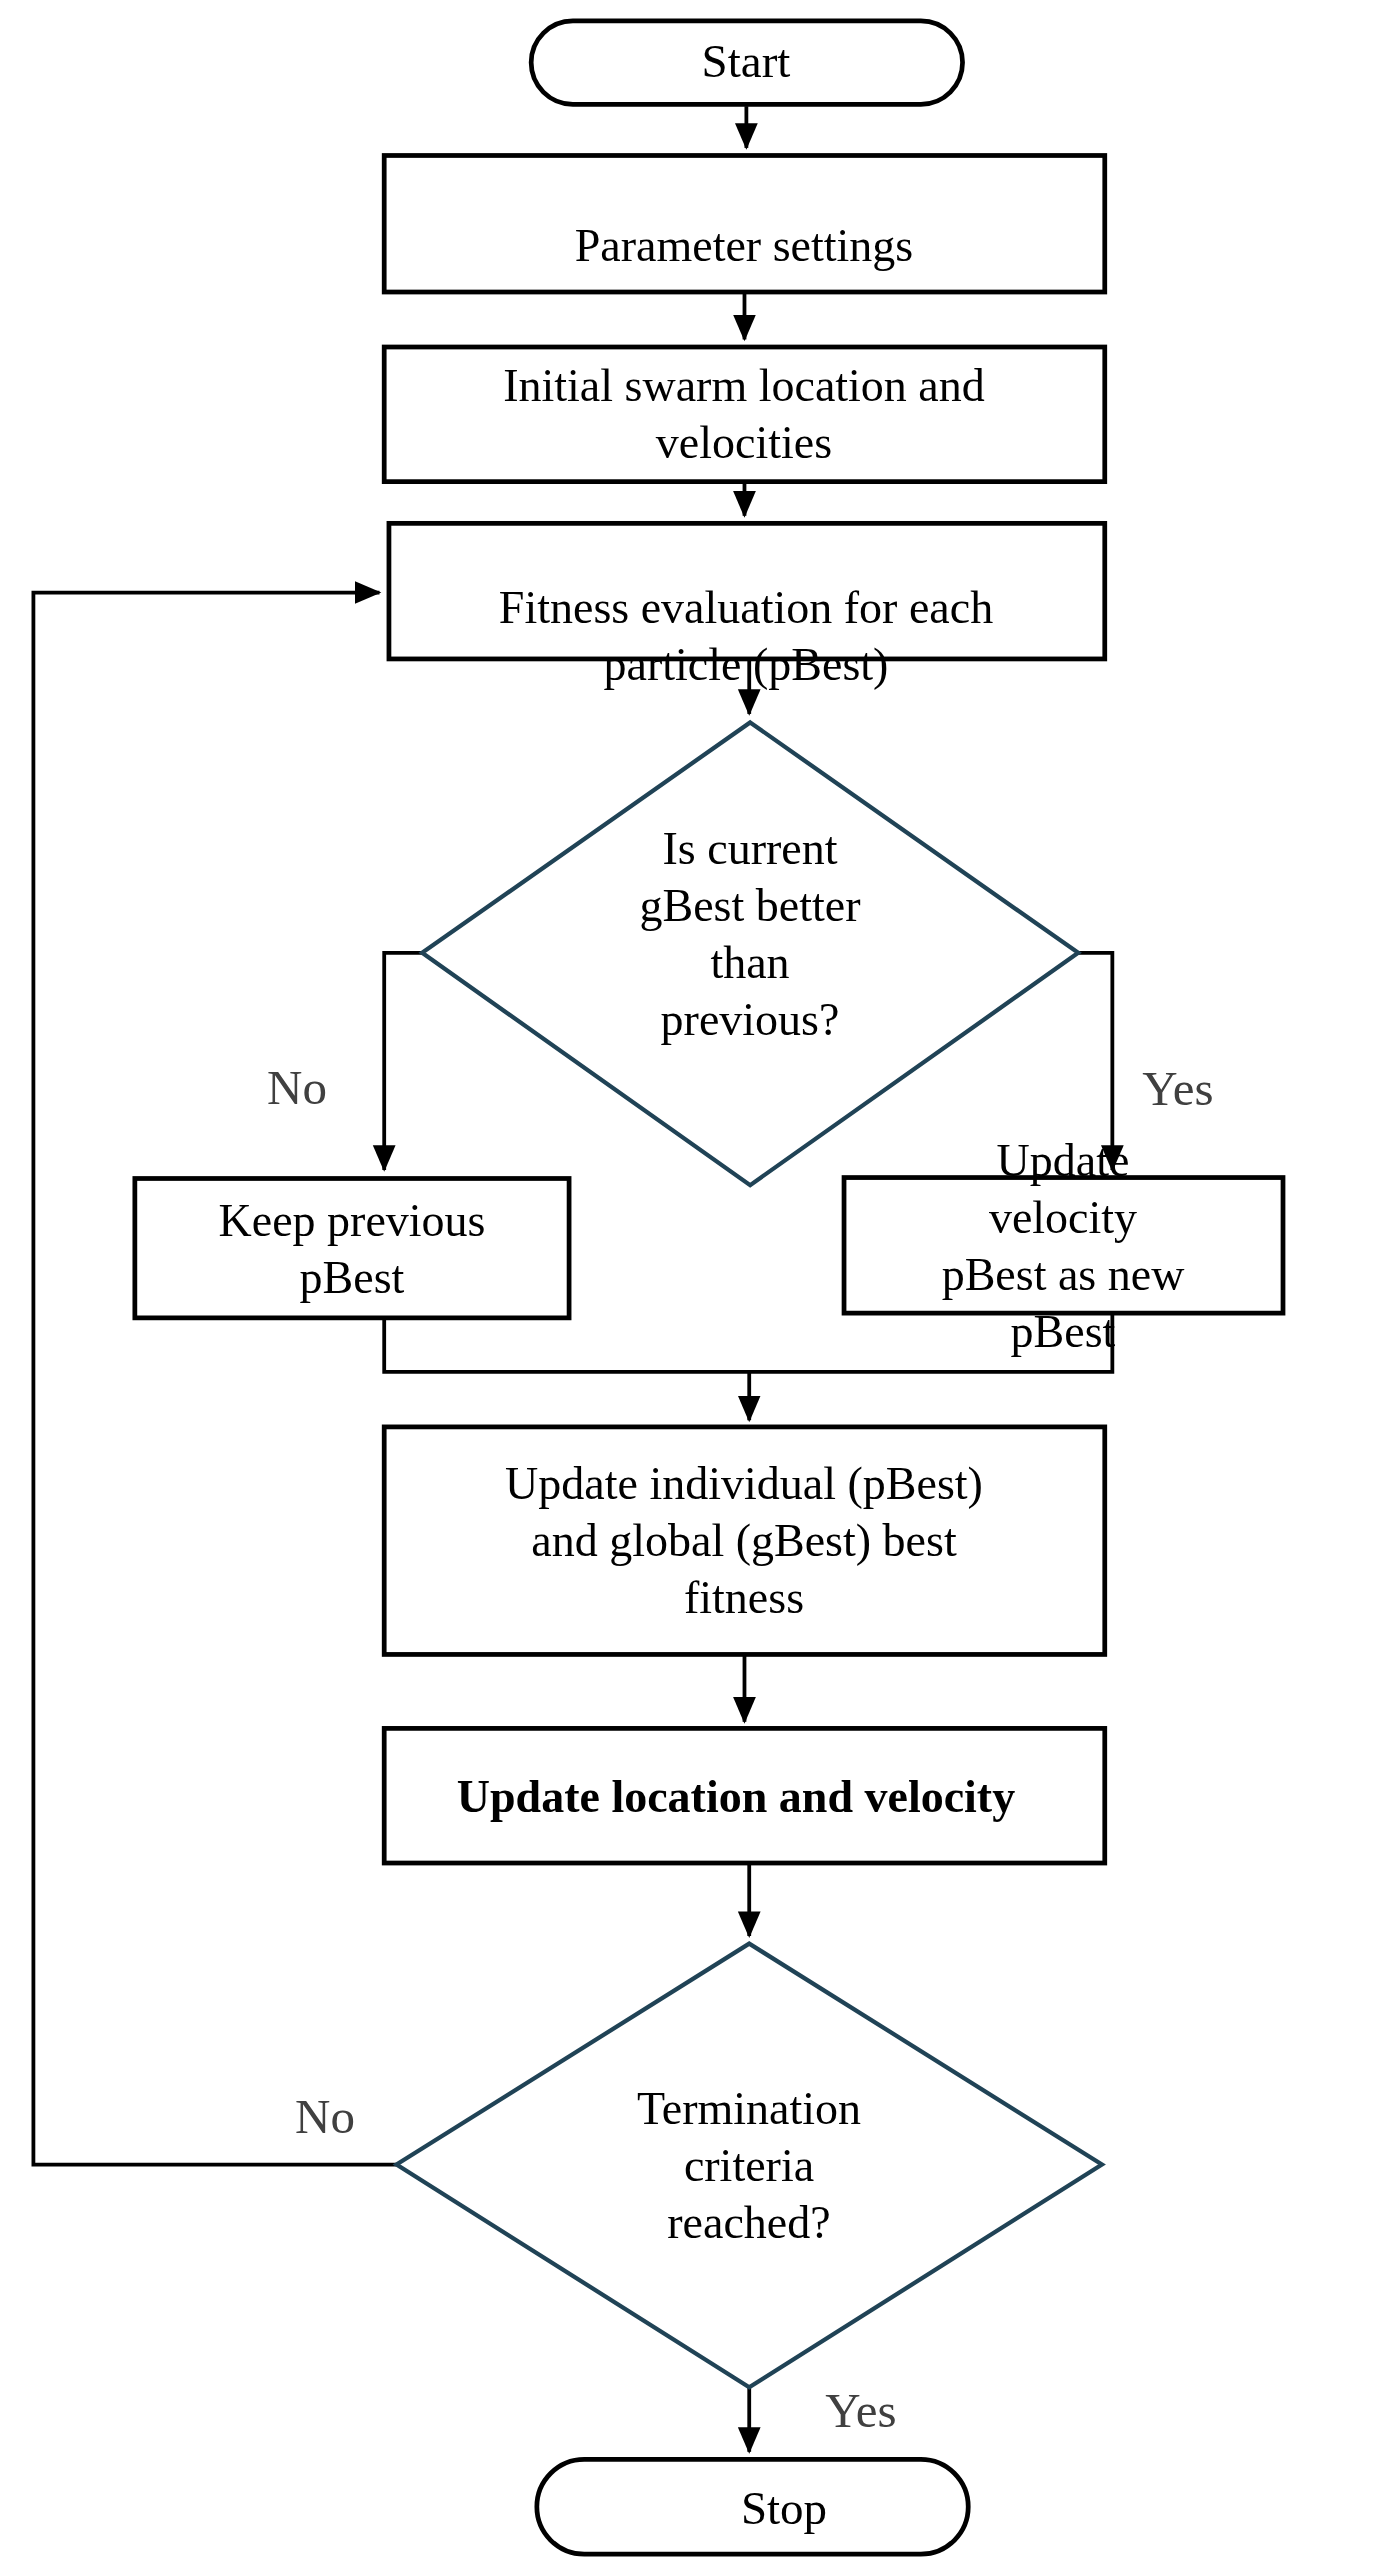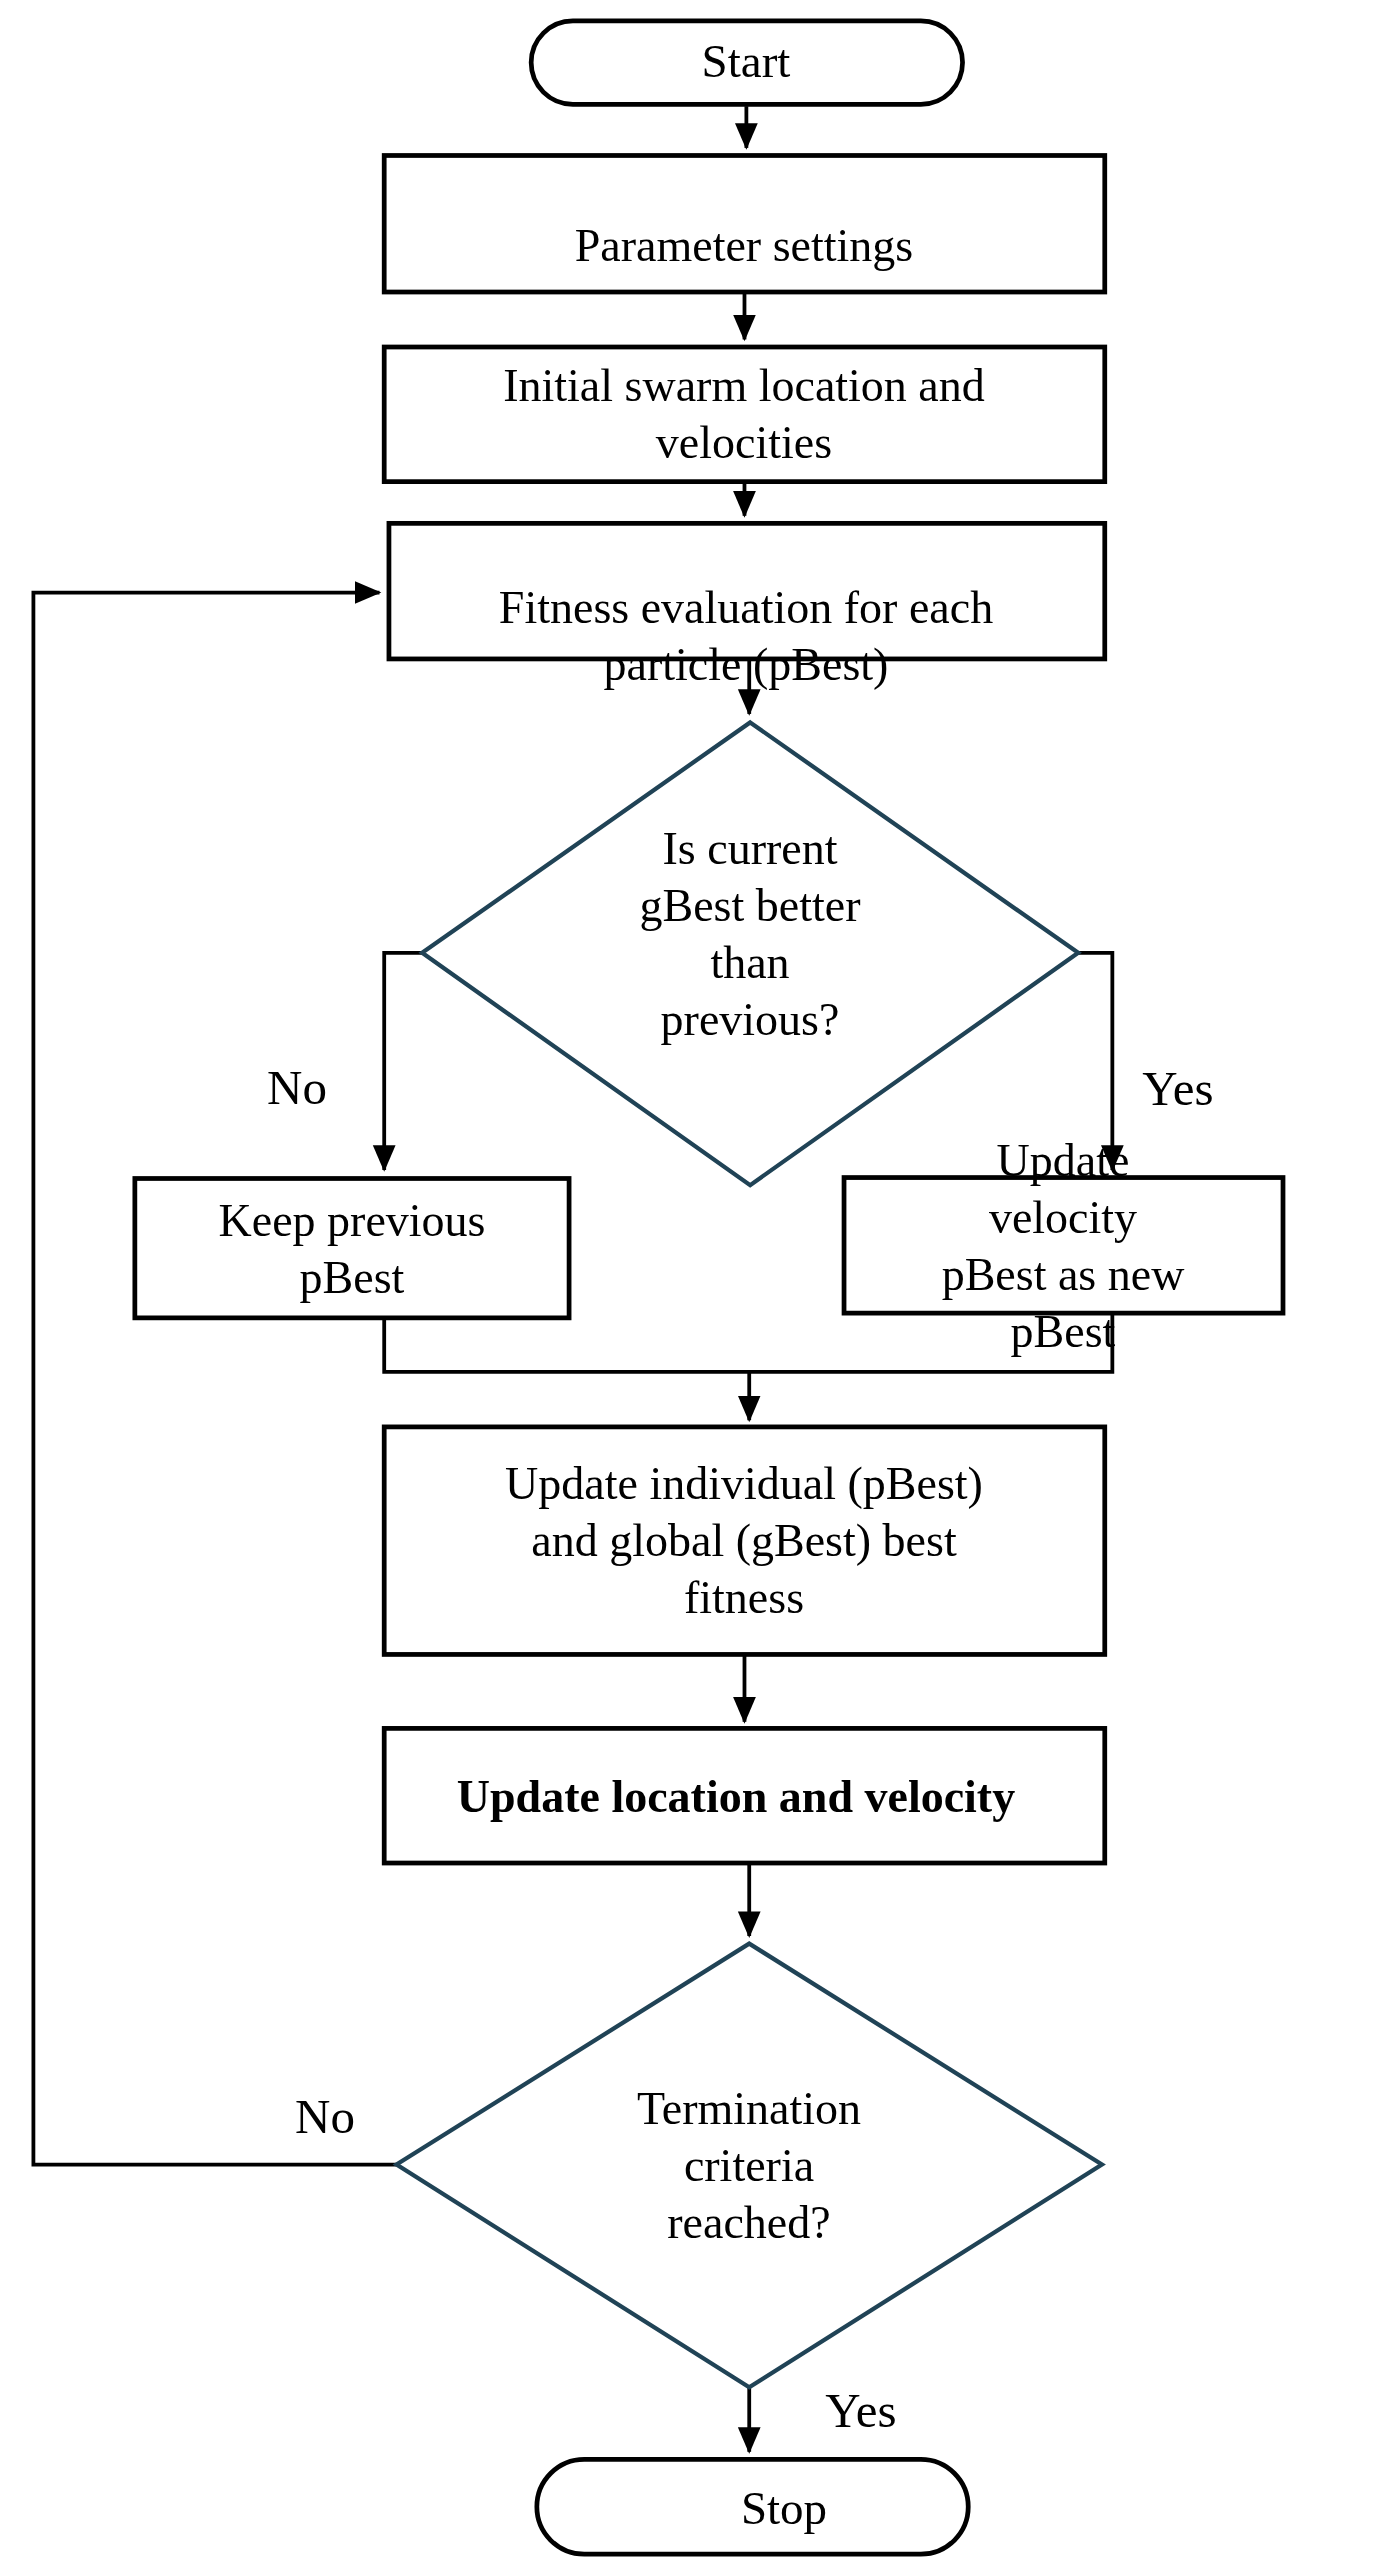--- a/index.html
+++ b/index.html
@@ -29,21 +29,21 @@
     font-size: 46px;
     line-height: 57px;
     color: #000000;
   }
   .edge-label {
     position: absolute;
     transform: translate(-50%, -50%);
     text-align: center;
     font-size: 49px;
     line-height: 53px;
-    color: #000000;
+    color: #404040;
   }
   .terminator-label {
     font-size: 47px;
   }
 </style>
 </head>
 <body>
 
 <div class="stage">
 

